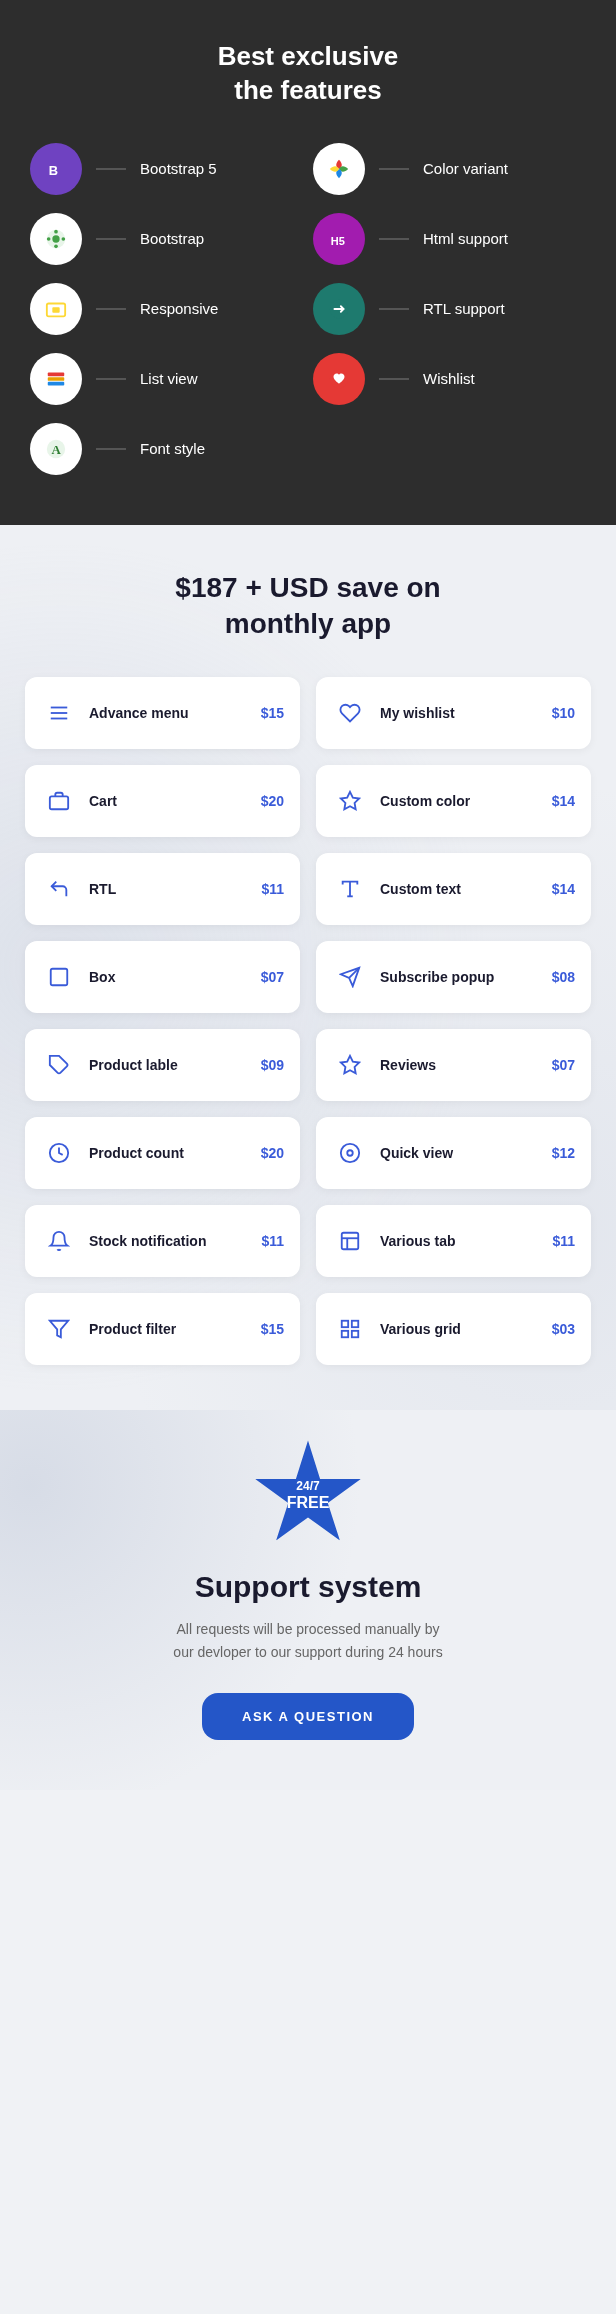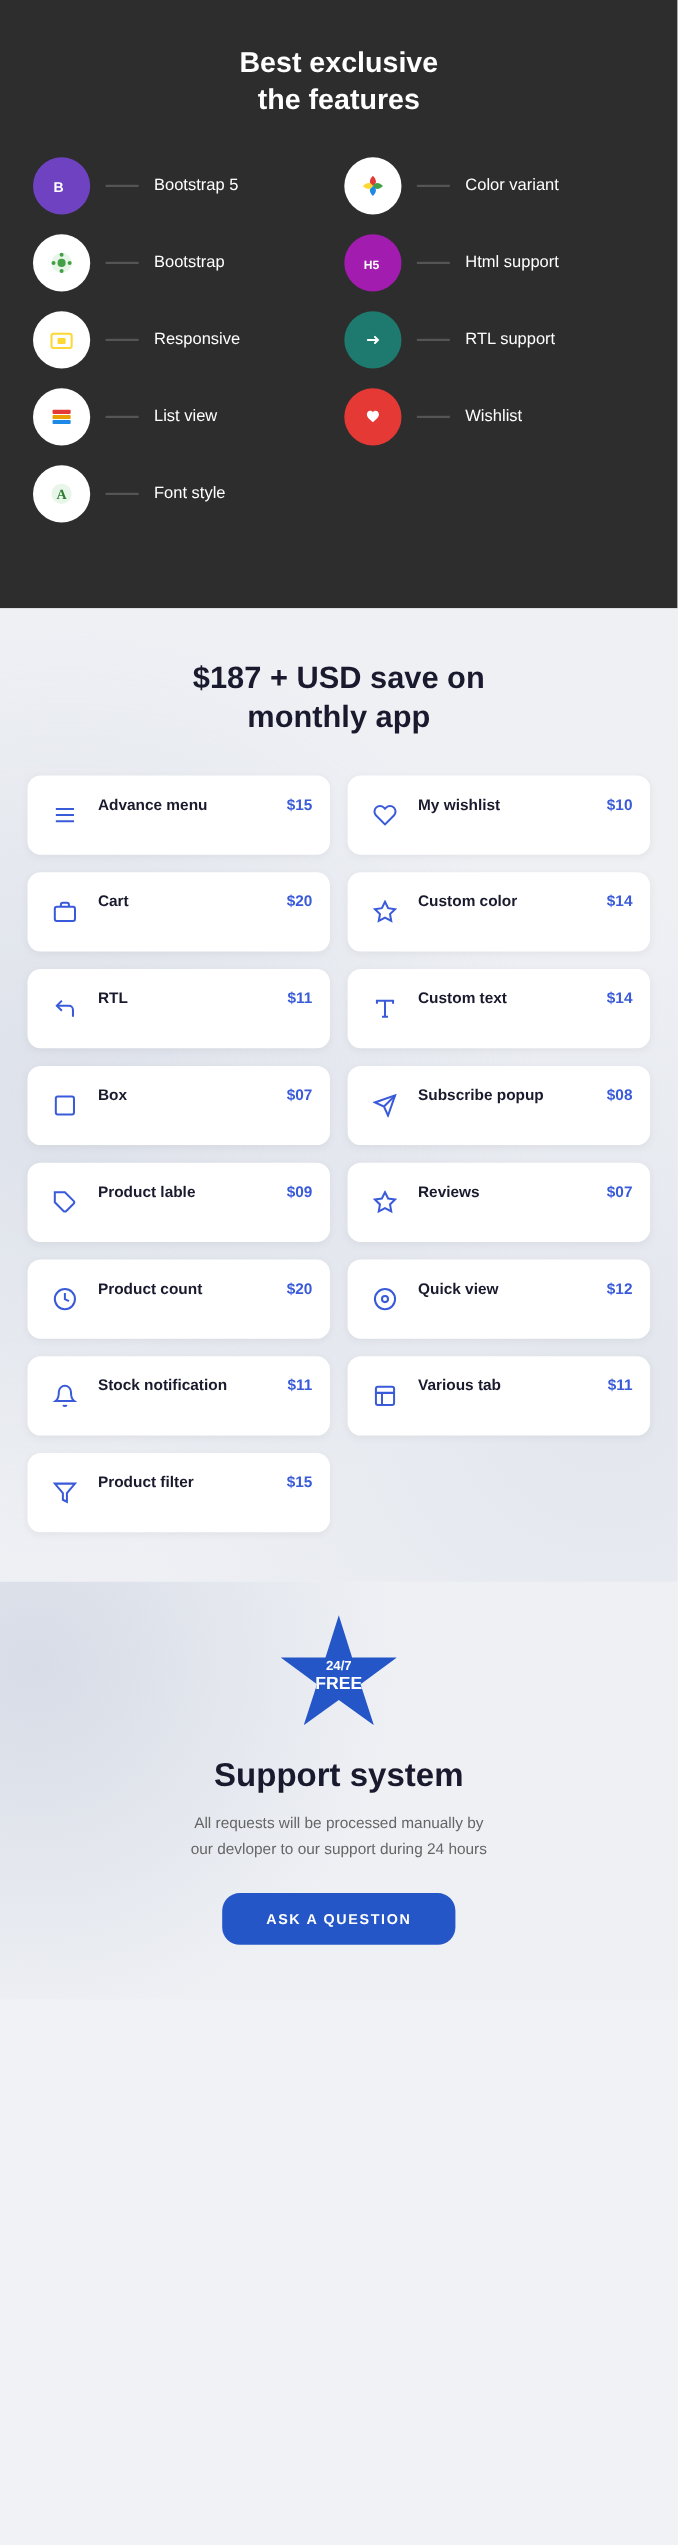--- a/index.html
+++ b/index.html
@@ -5,21 +5,21 @@
     * { box-sizing: border-box; margin: 0; padding: 0; }
     body {
       font-family: 'Segoe UI', Arial, sans-serif;
       width: 616px;
       background: #f0f2f5;
     }
 
     
     .features-section {
       background: #2d2d2d;
-      padding: 40px 30px 78px;
+      padding: 40px 30px 50px;
       text-align: center;
     }
     .features-title {
       color: #fff;
       font-size: 26px;
       font-weight: 700;
       line-height: 1.3;
       margin-bottom: 35px;
     }
     .features-grid {
@@ -74,21 +74,21 @@
     .pricing-grid {
       display: grid;
       grid-template-columns: 1fr 1fr;
       gap: 16px;
     }
     .pricing-card {
       background: #fff;
       border-radius: 12px;
       padding: 18px 16px;
       display: flex;
-      align-items: flex-start;
+      align-items: center;
       gap: 12px;
       box-shadow: 0 2px 8px rgba(0,0,0,0.05);
     }
     .pricing-card-icon {
       width: 36px;
       height: 36px;
       display: flex;
       align-items: center;
       justify-content: center;
       color: #3a5bd9;
@@ -444,20 +444,32 @@
 
     <div class="pricing-card">
       <div class="pricing-card-icon">
         <svg width="22" height="22" viewBox="0 0 24 24" fill="none" stroke="#3a5bd9" stroke-width="2">
             <polygon points="22 3 2 3 10 12.46 10 19 14 21 14 12.46 22 3"></polygon>
           </svg>
       </div>
       <span class="pricing-card-name">Product filter</span>
       <span class="pricing-card-price">$15</span>
     </div>
+    <div class="pricing-card">
+      <div class="pricing-card-icon">
+        <svg width="22" height="22" viewBox="0 0 24 24" fill="none" stroke="#3a5bd9" stroke-width="2">
+            <rect x="3" y="3" width="7" height="7"></rect>
+            <rect x="14" y="3" width="7" height="7"></rect>
+            <rect x="14" y="14" width="7" height="7"></rect>
+            <rect x="3" y="14" width="7" height="7"></rect>
+          </svg>
+      </div>
+      <span class="pricing-card-name">Various grid</span>
+      <span class="pricing-card-price">$03</span>
+    </div>
 
   </div>
 </section>
 
 <section class="support-section">
   <div class="badge-container">
     <div class="badge">
       <span class="badge-text-line1">24/7</span>
       <span class="badge-text-line2">FREE</span>
     </div>

